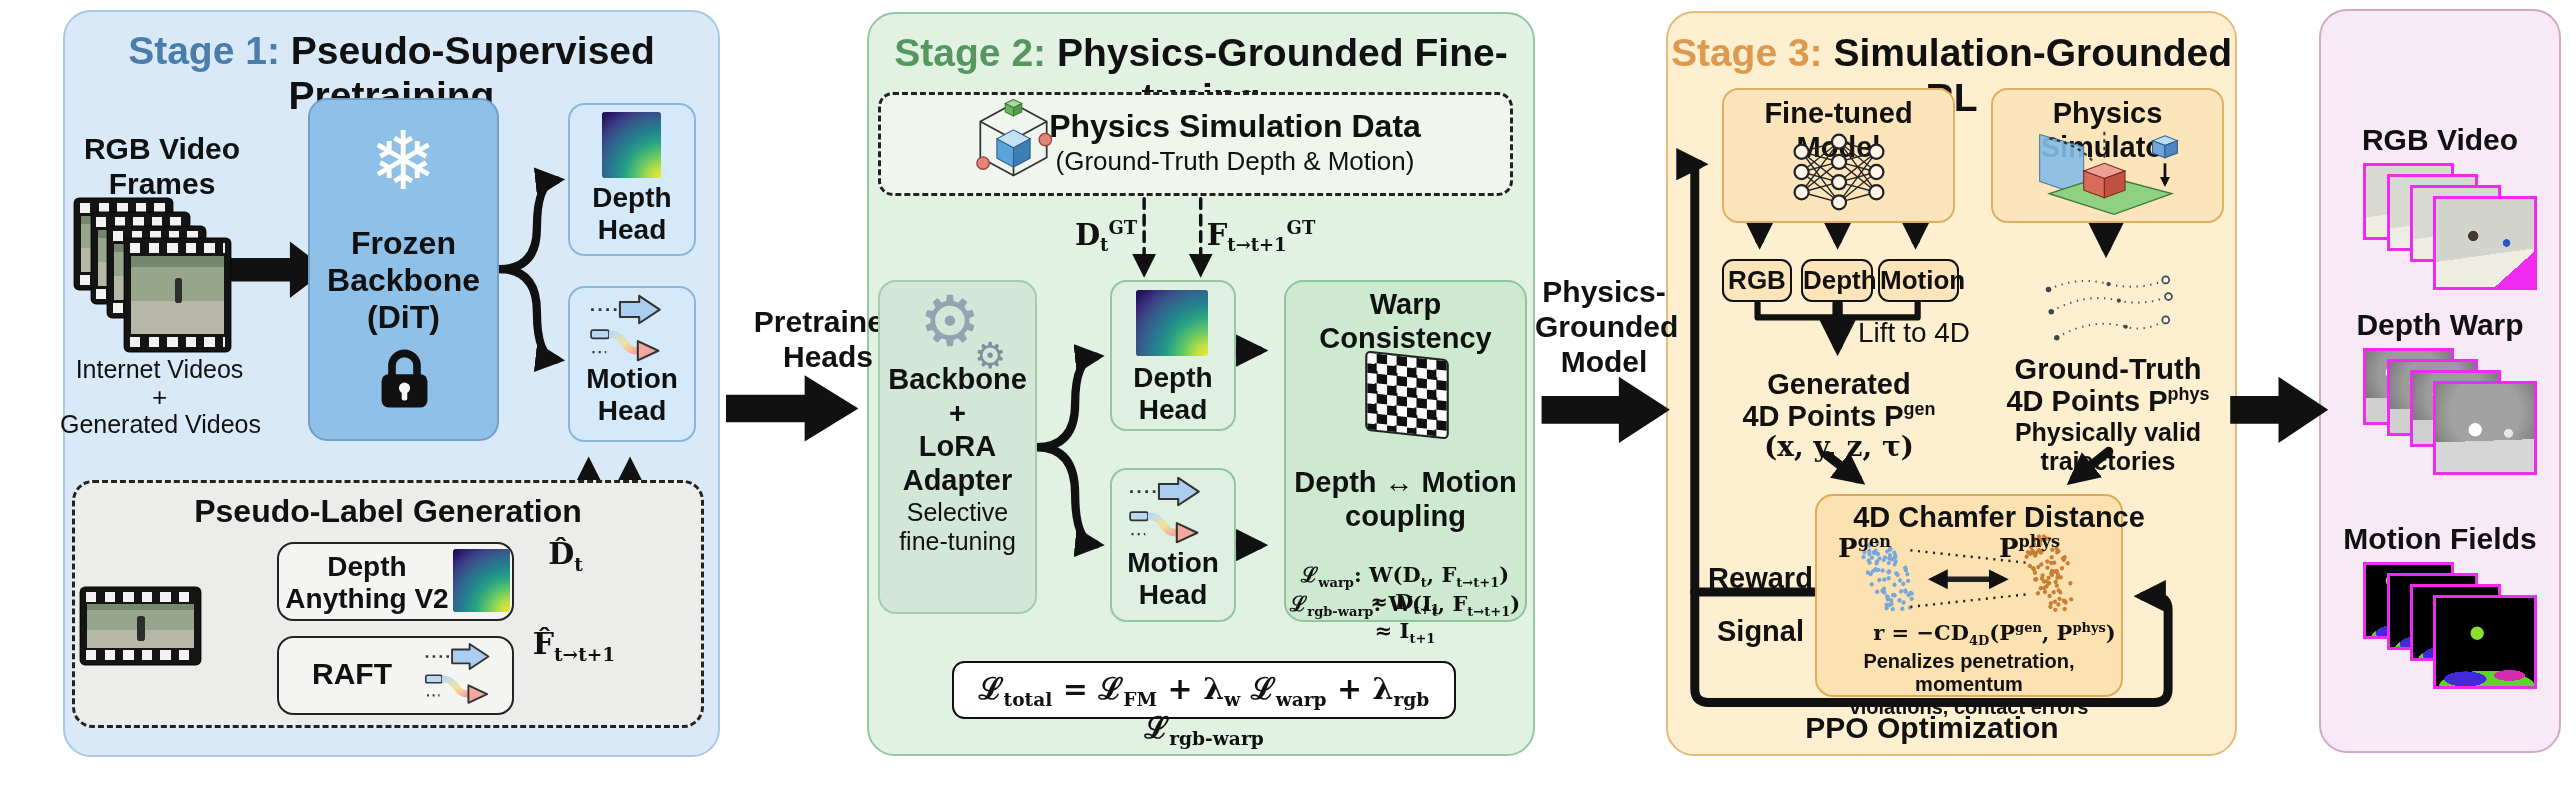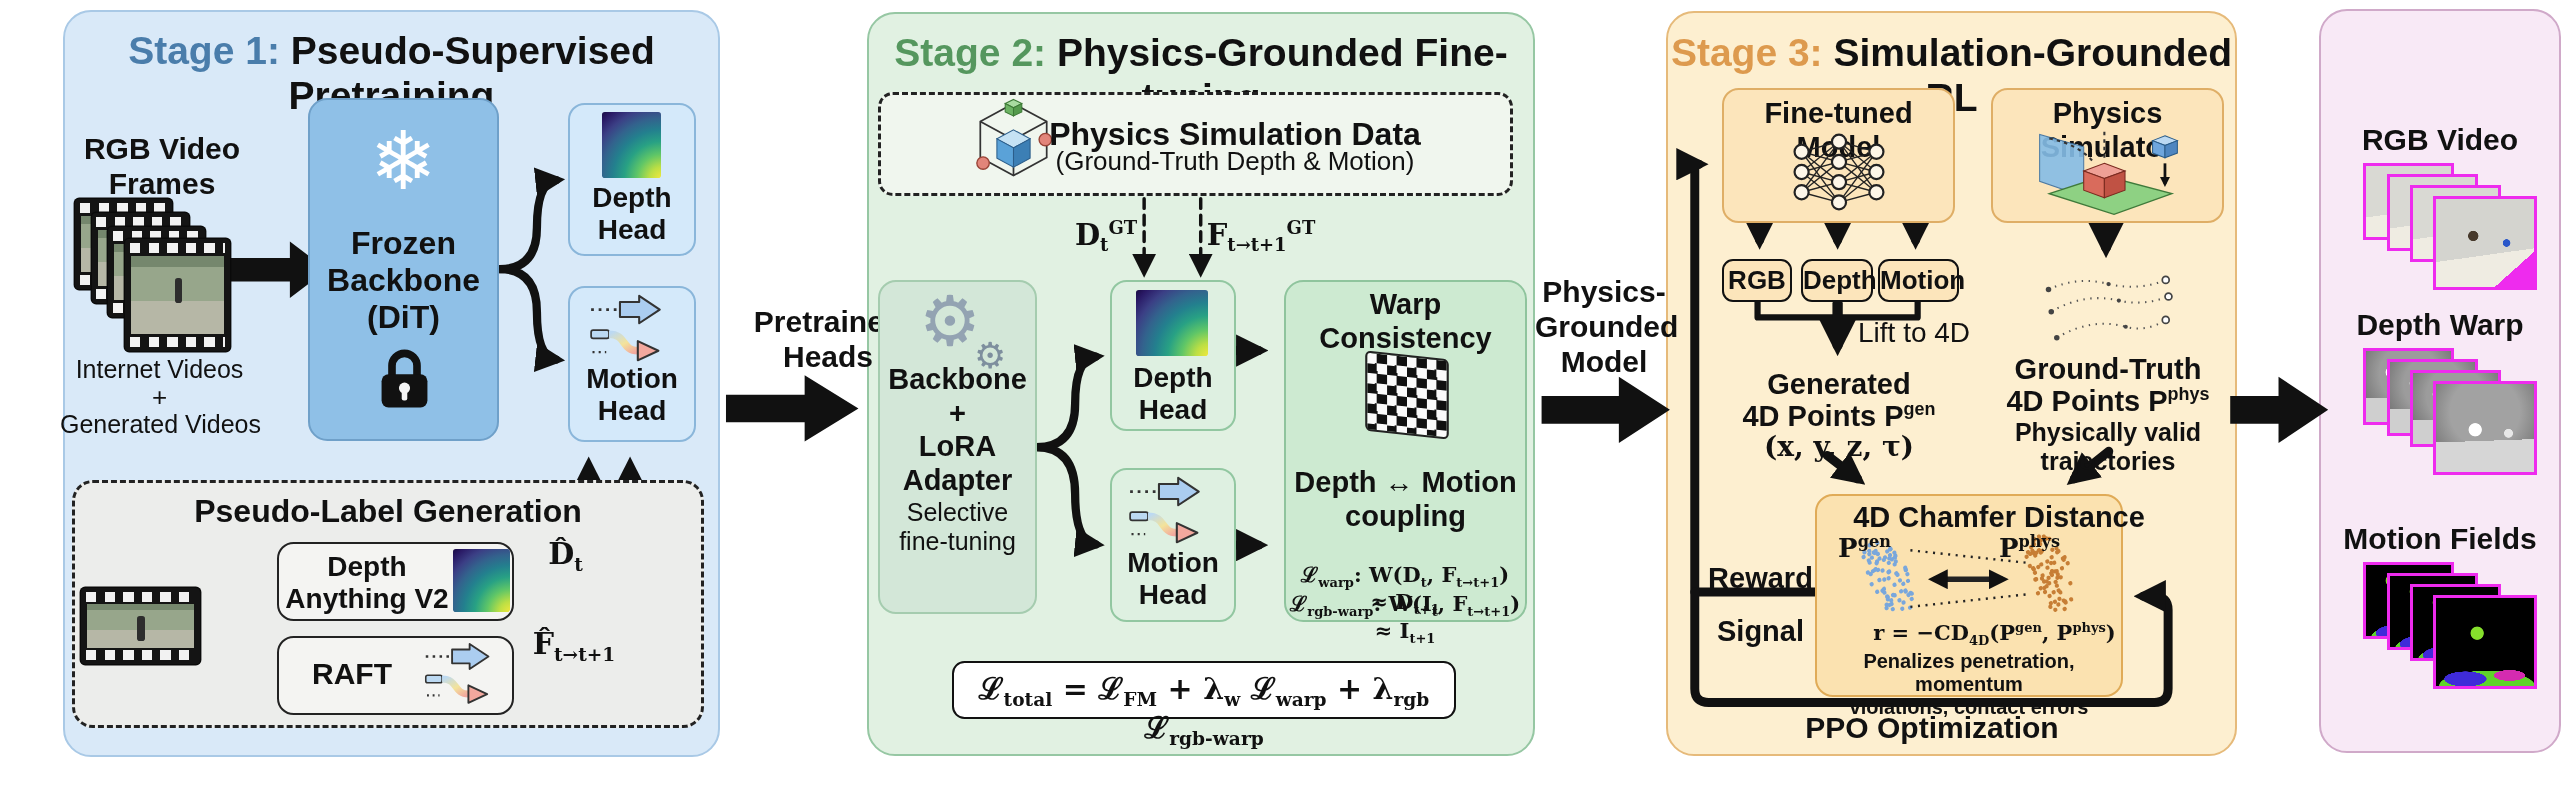--- a/index.html
+++ b/index.html
@@ -219,21 +219,21 @@
       <polygon points="60,70 84,57 84,85 60,98" fill="#3c7fb5"></polygon>
     </g>
     <g stroke="#3d7a36" stroke-width="1.5">
       <polygon points="60,0 72,6 60,12 48,6" fill="#a8dba0"></polygon>
       <polygon points="48,6 60,12 60,24 48,18" fill="#6cb363"></polygon>
       <polygon points="60,12 72,6 72,18 60,24" fill="#549a4c"></polygon>
     </g>
     <circle cx="106" cy="58" r="9" fill="#e2857a" stroke="#994437" stroke-width="2"></circle>
     <circle cx="16" cy="92" r="9" fill="#e2857a" stroke="#994437" stroke-width="2"></circle>
   </svg>
-  <div class="lbl" style="left:1021px;top:116px;width:428px;font-size:32px">Physics Simulation Data</div>
+  <div class="lbl" style="left:1021px;top:108px;width:428px;font-size:32px">Physics Simulation Data</div>
   <div class="lbl reg" style="left:1021px;top:146px;width:428px;font-size:26px">(Ground-Truth Depth &amp; Motion)</div>
   <div class="lbl math" style="left:1068px;top:218px;width:76px;font-size:29px"><span>D</span><sub>t</sub><sup>GT</sup></div>
   <div class="lbl math" style="left:1206px;top:218px;width:110px;font-size:29px"><span>F</span><sub>t→t+1</sub><sup>GT</sup></div>
 
   <div class="box" style="left:878px;top:280px;width:159px;height:334px;background:#d3e7d8;border:2.1px solid #a5ccaf;border-radius:18px"></div>
   <span class="gear" style="left:919px;top:287px;font-size:69px;color:#93a3b2">⚙</span>
   <span class="gear" style="left:974px;top:338px;font-size:36px;color:#7e8f9e">⚙</span>
   <div class="lbl pre" style="left:878px;top:363px;width:159px;font-size:29px">Backbone
 +
 LoRA

